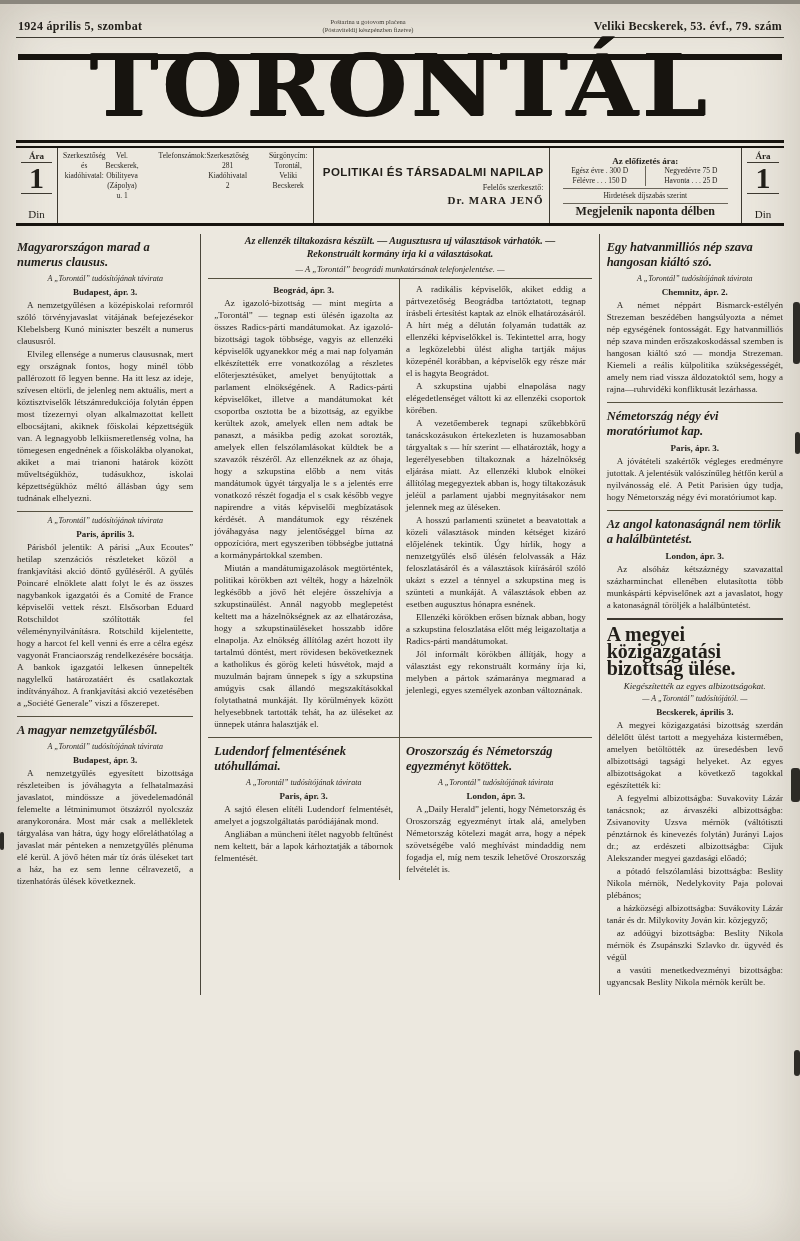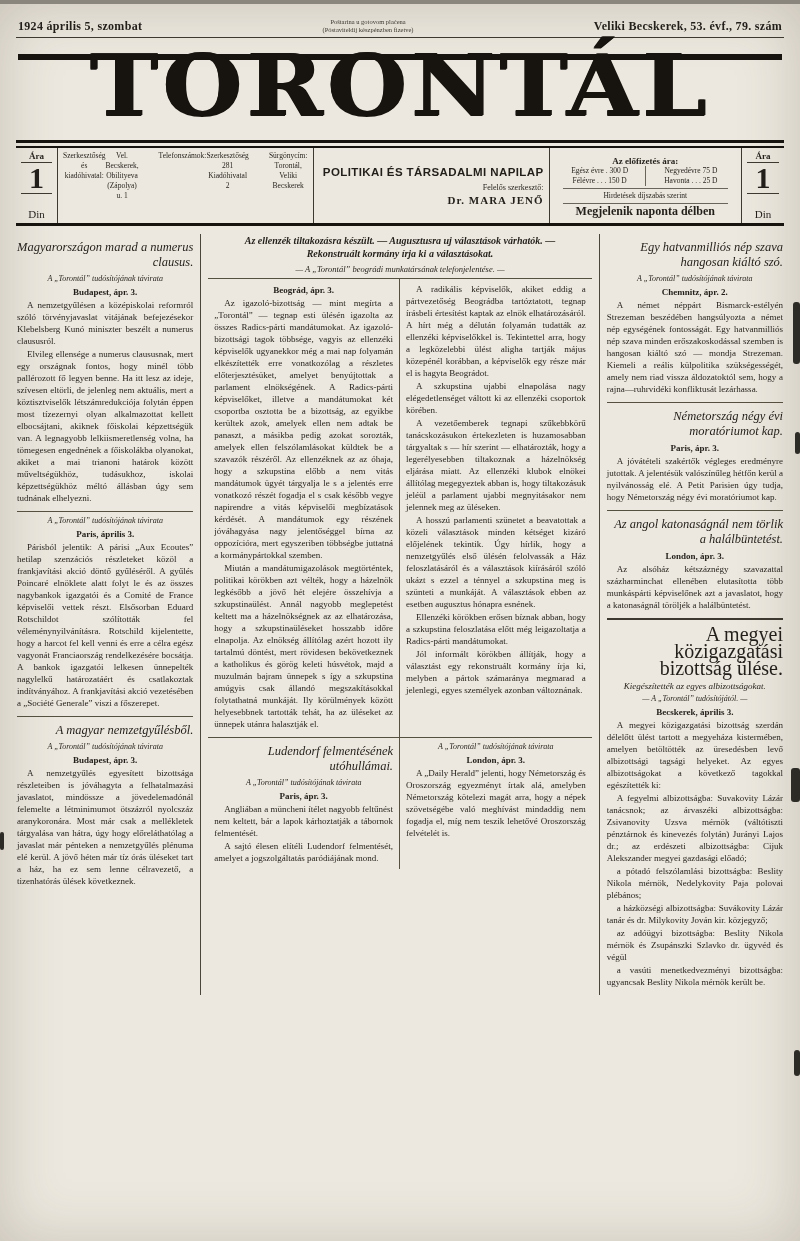--- a/index.html
+++ b/index.html
@@ -54,21 +54,21 @@
   .ib-appears { font-weight:bold; font-size:12px; }
   
   .body-cols { display:flex; margin-top:8px; align-items:stretch; }
   .colA { flex:0 0 24%; padding:0 7px 0 1px; }
   .mid  { flex:0 0 52%; border-left:1px solid #4a463b; border-right:1px solid #4a463b; padding:0 7px; }
   .colB { flex:0 0 24%; padding:0 1px 0 7px; }
   
   .art { padding:4px 0 6px 0; }
   .art + .art { border-top:1px solid #55503f; }
   .sep-strong { border-top:2px solid #3d3930 !important; }
-  .atitle { font-style:italic; font-weight:normal; font-size:12.5px; line-height:15px; text-align:right; margin:2px 0 4px 0; }
+  .atitle { font-style:italic; font-weight:bold; font-size:12.5px; line-height:15px; text-align:left; margin:2px 0 4px 0; }
   .atitle.upright { font-style:normal; font-size:20px; line-height:17px; }
   .asub { font-style:italic; font-size:9px; text-align:center; margin-bottom:3px; }
   .byline { font-style:italic; font-size:8px; text-align:center; margin-bottom:4px; }
   .dateline { font-size:9px; font-weight:bold; text-align:center; margin:2px 0 2px 0; }
   .abody p { font-size:9px; line-height:12px; text-align:justify; text-indent:10px; margin-bottom:1px; }
   
   .main-head { text-align:center; border-bottom:1px solid #55503f; padding-bottom:4px; }
   .main-title { font-style:italic; font-weight:bold; font-size:22px; line-height:26px; margin:2px 10px 6px 10px; }
   .main-sub { font-style:italic; font-weight:bold; font-size:10px; line-height:13px; margin:0 16px 4px 16px; }
   .main-byline { font-style:italic; font-size:8.5px; margin-top:2px; }
@@ -202,25 +202,26 @@
               <p>Jól informált körökben állítják, hogy a választást egy rekonstruált kormány írja ki, melyben a pártok számaránya megmarad a jelenlegi, egyes személyek azonban változnának.</p>
             </div>
         </div>
       </div>
       <div class="mid-bottom">
         <article class="half left">
           <h3 class="atitle">Ludendorf felmentésének utóhullámai.</h3>
           <p class="byline">A „Torontál” tudósítójának távirata</p>
           <p class="dateline">Paris, ápr. 3.</p>
           <div class="abody">
+              <p>A sajtó élesen elítéli Ludendorf felmentését, amelyet a jogszolgáltatás paródiájának mond.</p>
               <p>Angliában a müncheni ítélet nagyobb feltűnést nem keltett, bár a lapok kárhoztatják a tábornok felmentését.</p>
-              <p>A sajtó élesen elítéli Ludendorf felmentését, amelyet a jogszolgáltatás paródiájának mond.</p>
             </div>
         </article>
         <article class="half">
+          <h3 class="atitle">Oroszország és Németország egyezményt kötöttek.</h3>
           <p class="byline">A „Torontál” tudósítójának távirata</p>
           <p class="dateline">London, ápr. 3.</p>
           <div class="abody">
               <p>A „Daily Herald” jelenti, hogy Németország és Oroszország egyezményt írtak alá, amelyben Németország kötelezi magát arra, hogy a népek szövetségébe való meghívást mindaddig nem fogadja el, míg nem teszik lehetővé Oroszország felvételét is.</p>
             </div>
         </article>
       </div>
     </section>
 
     <section class="colB">

